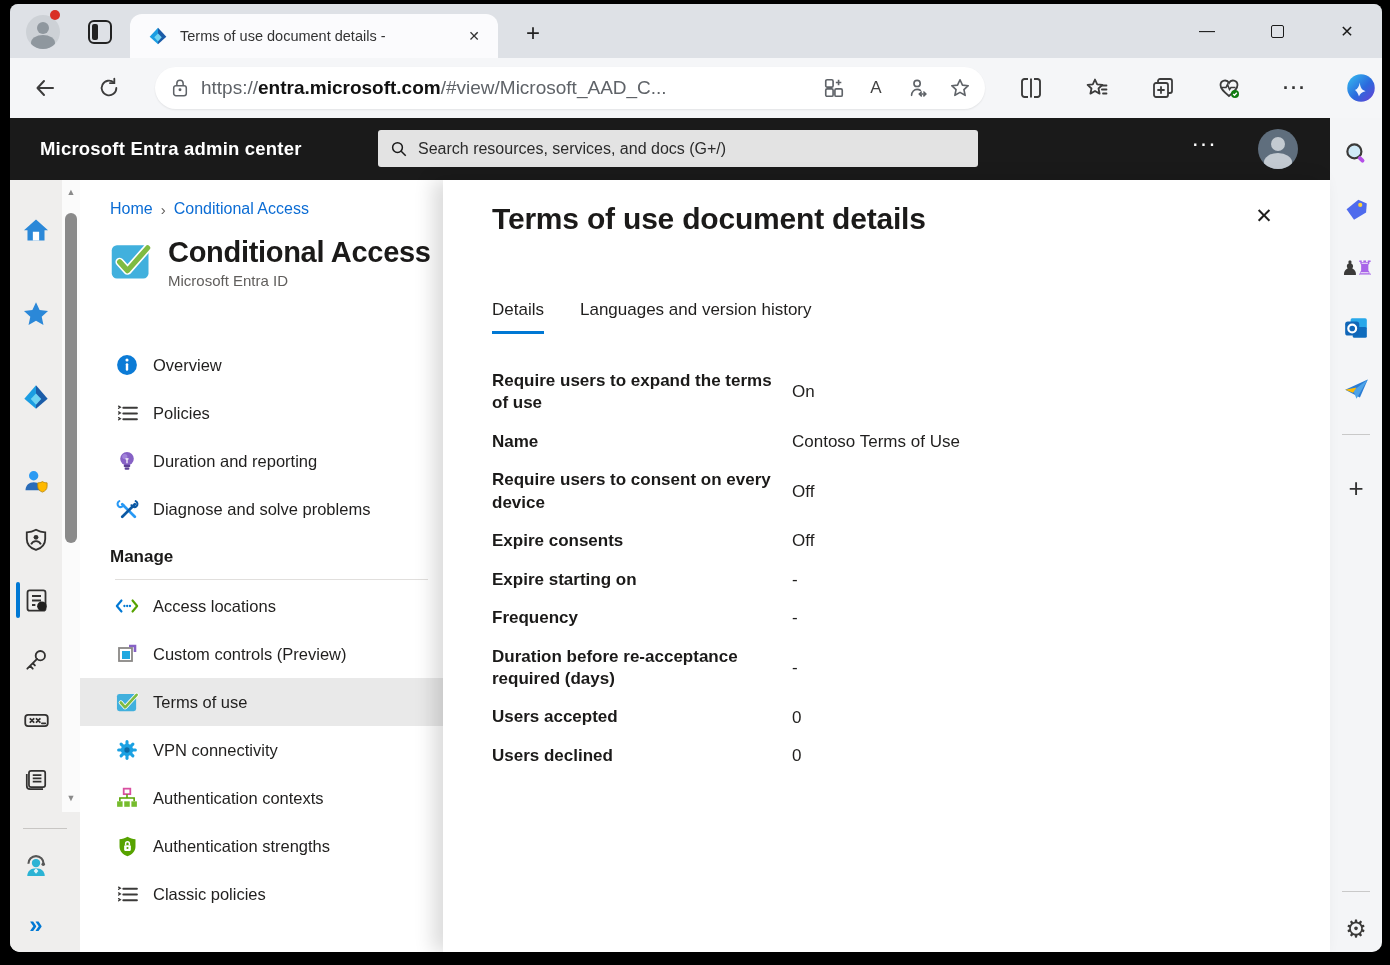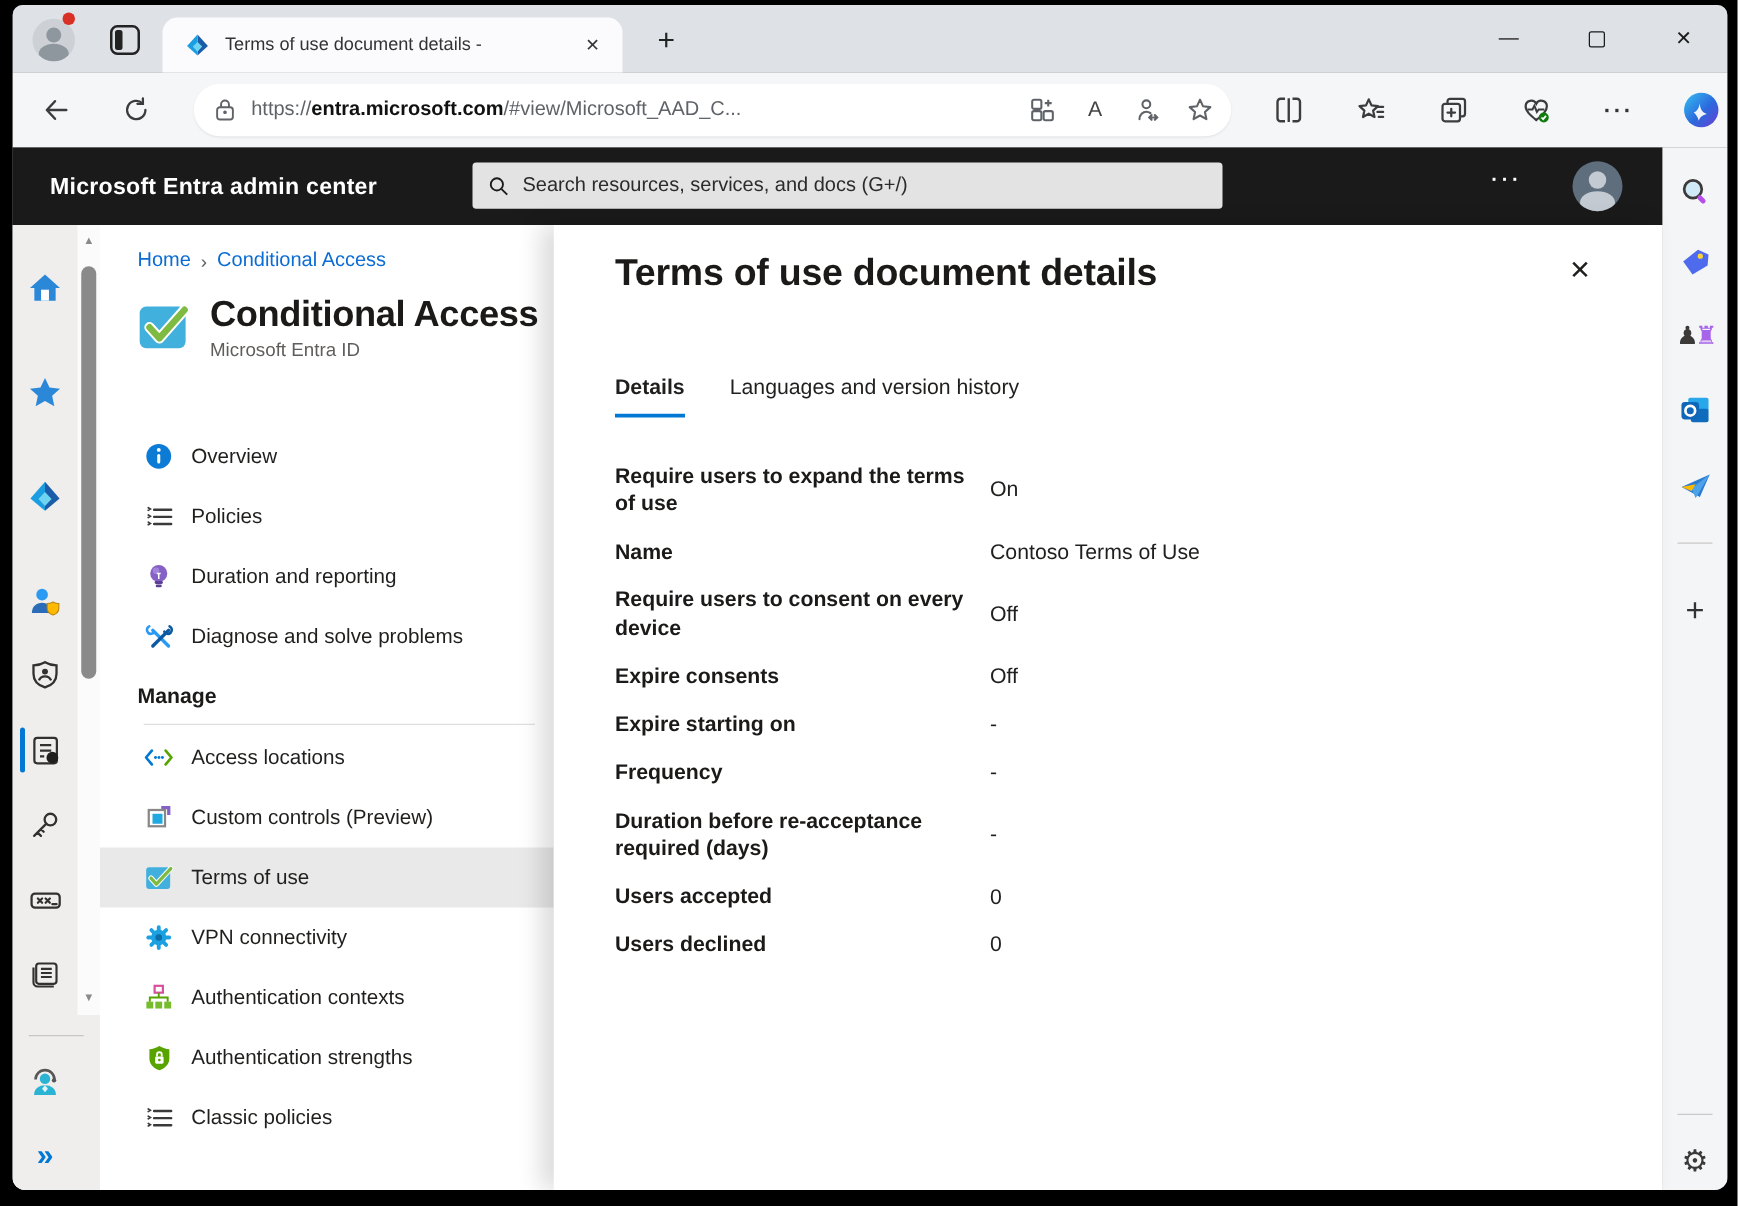--- a/index.html
+++ b/index.html
@@ -33,21 +33,21 @@
   .win-btn .maxbox { width:13px; height:13px; border:1.8px solid #1b1b1b; border-radius:2px; }
 
   
   .toolbar { height:60px; background:#f5f6f8; position:relative; flex:none; display:flex; align-items:center; }
   .tb-icon { width:34px; height:34px; display:flex; align-items:center; justify-content:center; border-radius:6px; flex:none; }
   .tb-icon svg { display:block; }
   .back-btn { position:absolute; left:18px; top:13px; }
   .refresh-btn { position:absolute; left:82px; top:13px; }
   .address { position:absolute; left:145px; top:9px; width:830px; height:42px; background:#fff; border-radius:21px;
     display:flex; align-items:center; padding:0 8px 0 16px; box-shadow:0 1px 2px rgba(0,0,0,.08); }
-  .url { margin-left:12px; font-size:16px; white-space:nowrap; overflow:hidden; flex:1; }
+  .url { margin-left:12px; font-size:19px; white-space:nowrap; overflow:hidden; flex:1; }
   .url .dim { color:#5f6368; }
   .url .host { color:#111; font-weight:700; }
   .addr-icons { display:flex; align-items:center; gap:8px; }
   .chrome-right { position:absolute; right:4px; top:13px; display:flex; align-items:center; gap:32px; }
   .ellipsis-txt { font-size:18px; letter-spacing:2px; color:#333; font-weight:700; }
   .read-aloud { position:relative; font-size:17px; color:#444; font-weight:400; }
 
   
   .approw { flex:1; display:flex; min-height:0; }
   .appcol { width:1320px; display:flex; flex-direction:column; min-width:0; }
@@ -96,21 +96,21 @@
   .manage-div { margin:2px 15px 2px 35px; height:1px; background:#e1dfdd; }
 
   
   .details { flex:1; background:#fff; position:relative; box-shadow:-10px 0 18px rgba(0,0,0,.14); z-index:2;
     padding:22px 50px 0 49px; min-width:0; }
   .panel-title { font-size:30px; font-weight:600; color:#1b1a19; letter-spacing:-.2px; }
   .panel-close { position:absolute; top:22px; right:52px; font-size:21px; font-weight:300; color:#201f1e; width:28px; height:28px;
     display:flex; align-items:center; justify-content:center; }
   .tabs { margin-top:64px; display:flex; gap:36px; }
   .ptab { font-size:17px; padding-bottom:11px; color:#201f1e; border-bottom:3px solid transparent; }
-  .ptab.active { font-weight:700; border-bottom-color:#0078d4; }
+  .ptab.active { font-weight:400; border-bottom-color:#0078d4; }
   .fields { margin-top:36px; }
   .frow { display:grid; grid-template-columns:300px 1fr; align-items:center; margin-bottom:16px; }
   .flabel { font-size:17px; font-weight:700; line-height:1.32; max-width:284px; }
   .fvalue { font-size:17px; color:#201f1e; }
 
   
   .edgebar { width:52px; flex:none; background:#f4f5f7; position:relative; }
   .side-item { position:absolute; left:0; width:52px; height:36px; display:flex; align-items:center; justify-content:center; }
   .side-div { position:absolute; left:12px; width:28px; height:1px; background:#c9c9c9; }
   .plus-glyph { font-size:26px; font-weight:300; color:#333; }

